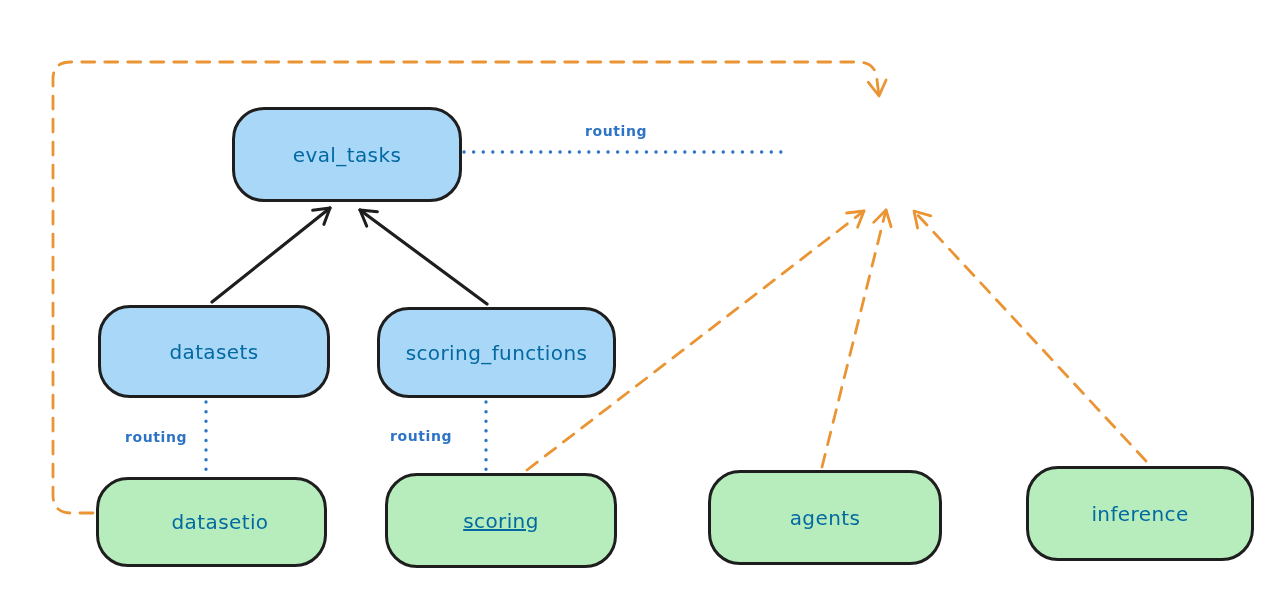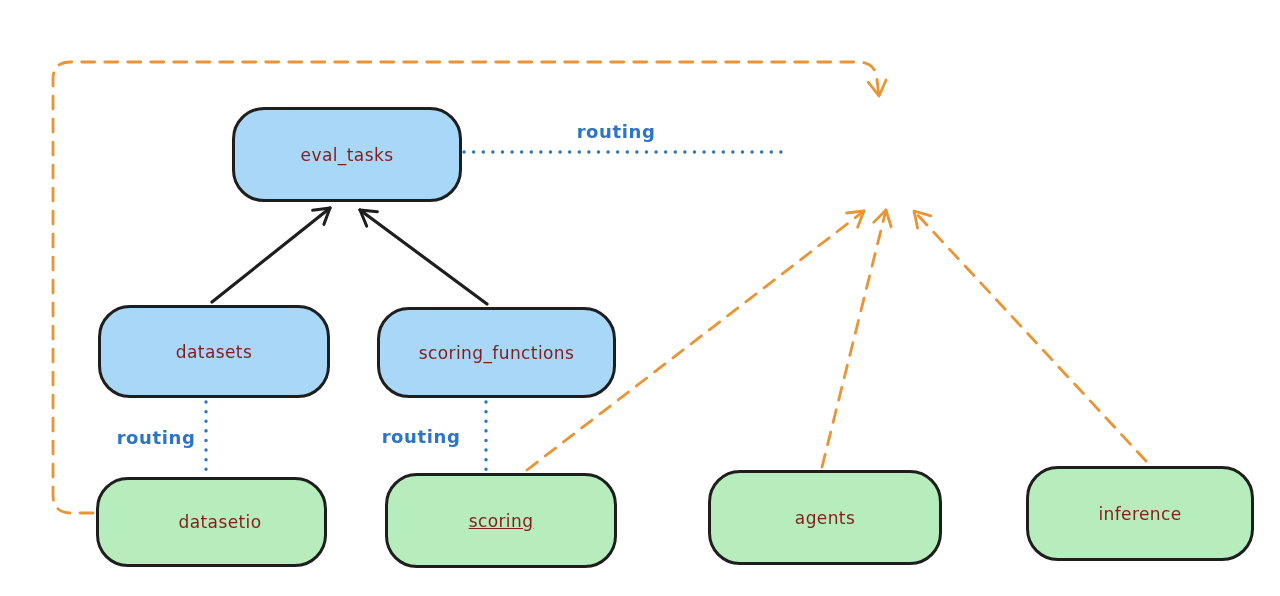--- a/index.html
+++ b/index.html
@@ -16,32 +16,32 @@
     left: 0; top: 0;
     width: 1280px; height: 596px;
   }
   .node {
     position: absolute;
     display: flex;
     align-items: center;
     justify-content: center;
     border: 3px solid #1e1e1e;
     border-radius: 32px;
-    font-size: 17px;
+    font-size: 20px;
     letter-spacing: 0.4px;
-    color: #7f1d1d;
+    color: #0369a1;
     box-sizing: border-box;
   }
   .node.blue  { background: #a9d7f7; }
   .node.green { background: #b7edbd; }
   .routing-label {
     position: absolute;
     transform: translate(-50%, -50%);
     color: #2d74c6;
-    font-size: 18px;
+    font-size: 14px;
     font-weight: bold;
     letter-spacing: 0.6px;
     white-space: nowrap;
   }
 </style>
 </head>
 <body>
 
 <div class="canvas">
 

